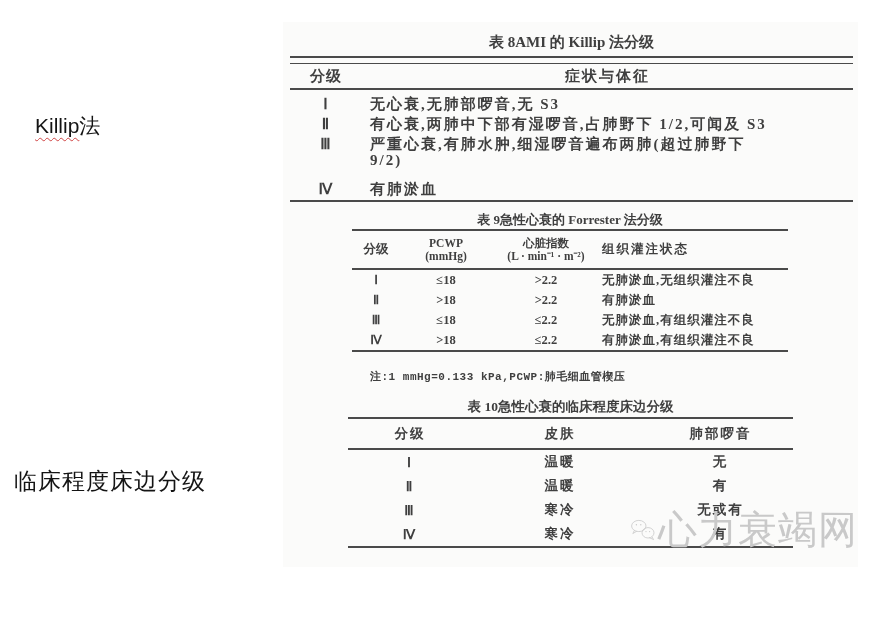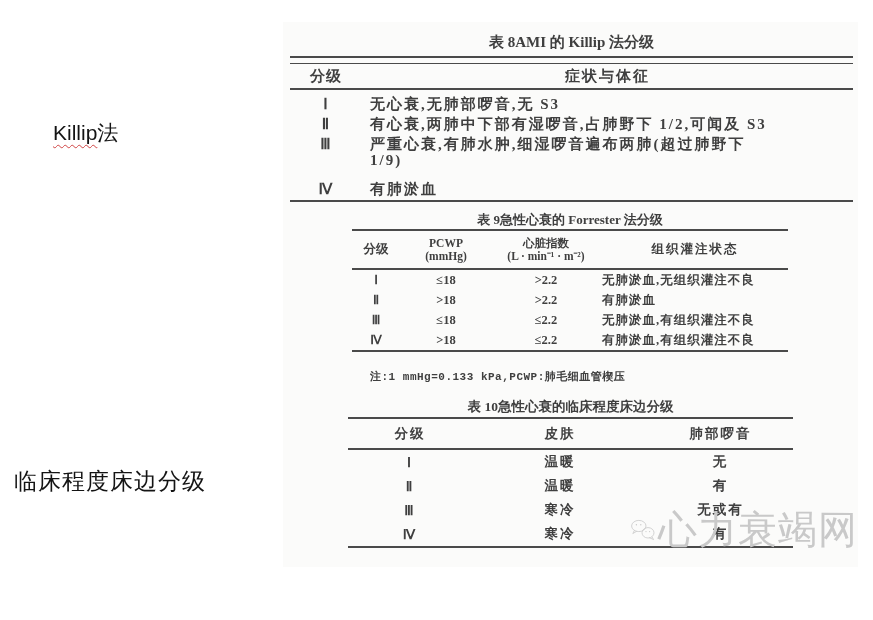--- a/index.html
+++ b/index.html
@@ -3,21 +3,21 @@
 <meta charset="utf-8">
 <style>
   html,body{margin:0;padding:0;background:#ffffff;}
   .canvas{
     position:relative;width:873px;height:620px;background:#ffffff;overflow:hidden;
     font-family:"Liberation Sans",sans-serif;
   }
 
   
   .side-label{position:absolute;color:#141414;white-space:nowrap;}
-  #lbl-killip{left:35px;top:119px;font-size:21px;margin-left:18px;}
+  #lbl-killip{left:35px;top:112px;font-size:21px;}
   #lbl-forrester{left:31px;top:282px;font-size:21px;}
   #lbl-bedside{left:14px;top:466px;font-size:23px;letter-spacing:1px;}
   .misspell{
     text-decoration:underline;
     text-decoration-style:wavy;
     text-decoration-color:#d04545;
     text-decoration-thickness:1px;
     text-underline-offset:4px;
   }
 
@@ -50,21 +50,21 @@
   #t8 .r3{height:24px;padding-top:4px;box-sizing:border-box;}
 
   
   #t9{left:69px;top:183px;width:436px;font-size:12.5px;font-weight:600;}
   #t9 .tbl-title{height:24px;font-size:13px;padding-top:6px;box-sizing:border-box;}
   .t9row{display:grid;grid-template-columns:48px 92px 108px 1fr;align-items:center;}
   #t9 .head{height:37px;}
   #t9 .cc{text-align:center;}
   #t9 .two-line{font-size:11.5px;line-height:13px;text-align:center;white-space:nowrap;}
   #t9 .c-perf{text-align:left;padding-left:2px;letter-spacing:1px;}
-  #t9 .head .c-perf{text-align:center;letter-spacing:2px;}
+  #t9 .head .c-perf{text-align:left;letter-spacing:2px;}
   #t9 .drow{height:20px;}
   #t9 .note{margin-top:17px;margin-left:18px;font-size:11px;letter-spacing:0.5px;white-space:nowrap;font-family:Liberation Mono, monospace;}
 
   
   #t10{left:65px;top:371px;width:445px;font-size:13.5px;font-weight:600;}
   #t10 .tbl-title{height:24px;font-size:13.5px;padding-top:5px;box-sizing:border-box;}
   .t10row{display:grid;grid-template-columns:124px 176px 1fr;align-items:center;}
   #t10 .head{height:29px;}
   #t10 .cc{text-align:center;letter-spacing:2px;}
   #t10 .drow{height:24px;}
@@ -106,21 +106,21 @@
           <div class="c-grade">Ⅰ</div>
           <div class="c-desc">无心衰,无肺部啰音,无 S3</div>
         </div>
         <div class="t8row r1">
           <div class="c-grade">Ⅱ</div>
           <div class="c-desc">有心衰,两肺中下部有湿啰音,占肺野下 1/2,可闻及 S3</div>
         </div>
         <div class="t8row r2">
           <div class="c-grade">Ⅲ</div>
           <div class="c-desc">严重心衰,有肺水肿,细湿啰音遍布两肺(超过肺野下
-1/9)</div>
+9/2)</div>
         </div>
         <div class="t8row r3">
           <div class="c-grade">Ⅳ</div>
           <div class="c-desc">有肺淤血</div>
         </div>
       </div>
       <div class="rule"></div>
     </div>
 
     <div class="tbl" id="t9">

